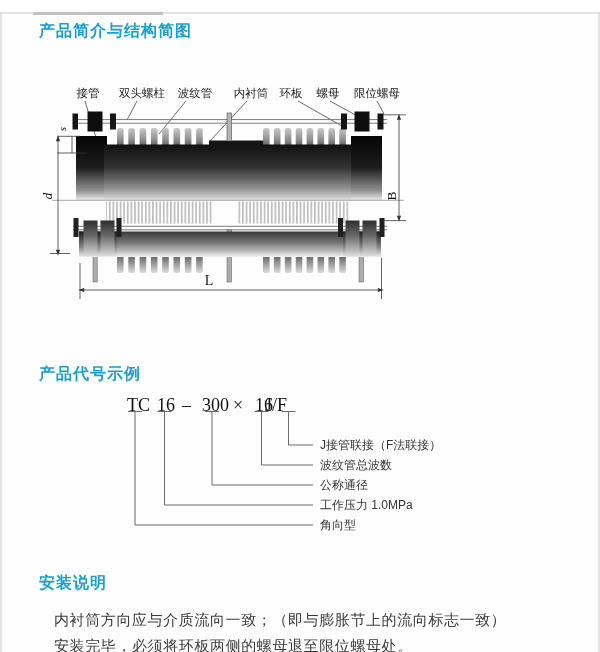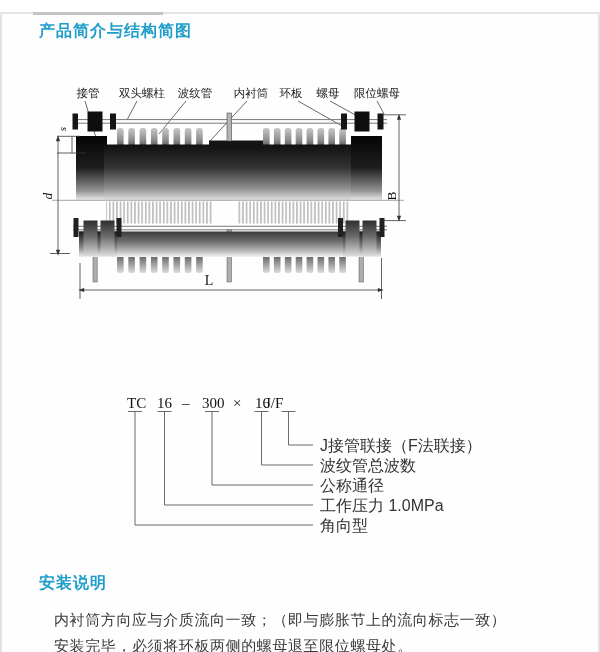--- a/index.html
+++ b/index.html
@@ -8,22 +8,22 @@
         box-shadow:inset 0 0 0 2px #e3e3e3;margin-top:12px;}
   .section-title{position:absolute;left:39px;font-size:16px;font-weight:bold;
         color:var(--accent,#1d9dc9);letter-spacing:1px;}
   .edge-strip-top{position:absolute;left:33px;top:0;width:130px;height:3px;background:#c3c3c3;}
   .edge-strip-bottom{position:absolute;left:0;top:645px;width:600px;height:7px;background:#ebebeb;}
   svg{position:absolute;left:0;}
   svg text{font-family:"Liberation Sans","DejaVu Sans",sans-serif;fill:#1a1a1a;}
   svg text.dim{font-family:"Liberation Serif","DejaVu Serif",serif;fill:#111;}
   svg text.dim.it{font-style:italic;}
   .code-seg{position:absolute;top:383px;font-family:"Liberation Serif","DejaVu Serif",serif;
-        font-size:15px;color:#111;}
-  .callout{position:absolute;left:320px;height:15px;line-height:15px;font-size:16px;color:#333;}
+        font-size:18px;color:#111;}
+  .callout{position:absolute;left:320px;height:15px;line-height:15px;font-size:12px;color:#333;}
   .install-line{position:absolute;left:54px;font-size:15px;color:#3a3a3a;letter-spacing:0.6px;}
 </style>
 </head>
 <body>
 
 <div class="page">
 
   <div class="edge-strip-top"></div>
   <div class="edge-strip-bottom"></div>
 
@@ -187,20 +187,21 @@
       <line x1="80" y1="251" x2="80" y2="287"></line>
       <line x1="381.5" y1="246" x2="381.5" y2="287"></line>
       <line x1="81" y1="278" x2="381" y2="278" marker-start="url(#arr)" marker-end="url(#arr)"></line>
     </g>
     <text class="dim it" font-size="11" text-anchor="middle" x="62.5" y="120.5" transform="rotate(-90 62.5 117)">s</text>
     <text class="dim it" font-size="13.5" text-anchor="middle" x="48" y="188" transform="rotate(-90 48 184)">d</text>
     <text class="dim" font-size="13.5" text-anchor="middle" x="391" y="188.5" transform="rotate(-90 391 184)">B</text>
     <text class="dim" font-size="14" text-anchor="middle" x="209" y="273">L</text>
   </svg>
 
+  <div class="section-title" style="top:352px;">产品代号示例</div>
 
   <span class="code-seg" style="left:127px;">TC</span>
   <span class="code-seg" style="left:157px;">16</span>
   <span class="code-seg" style="left:182px;">–</span>
   <span class="code-seg" style="left:202px;">300</span>
   <span class="code-seg" style="left:233px;">×</span>
   <span class="code-seg" style="left:255px;">16</span>
   <span class="code-seg" style="left:265px;">J/F</span>
 
   <svg style="top:380px;" width="600" height="145" viewBox="0 380 600 145">

